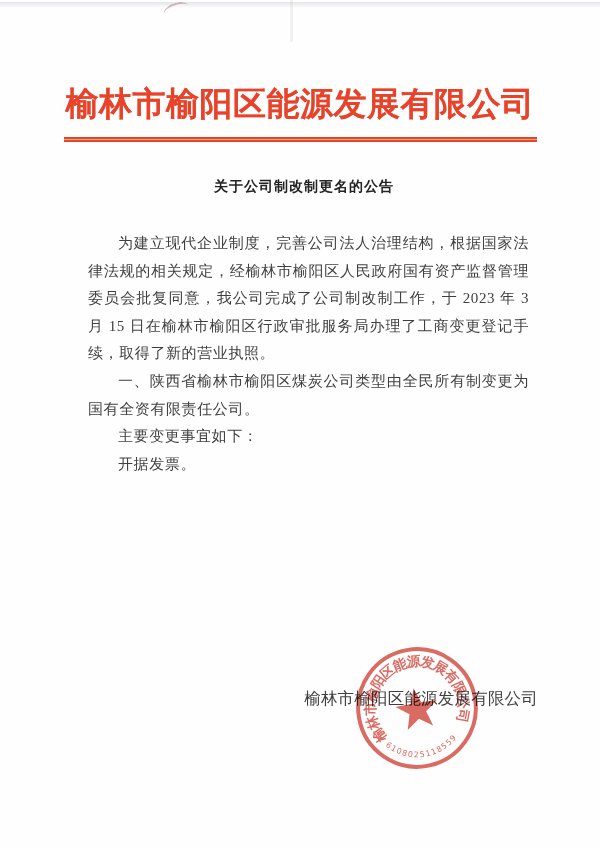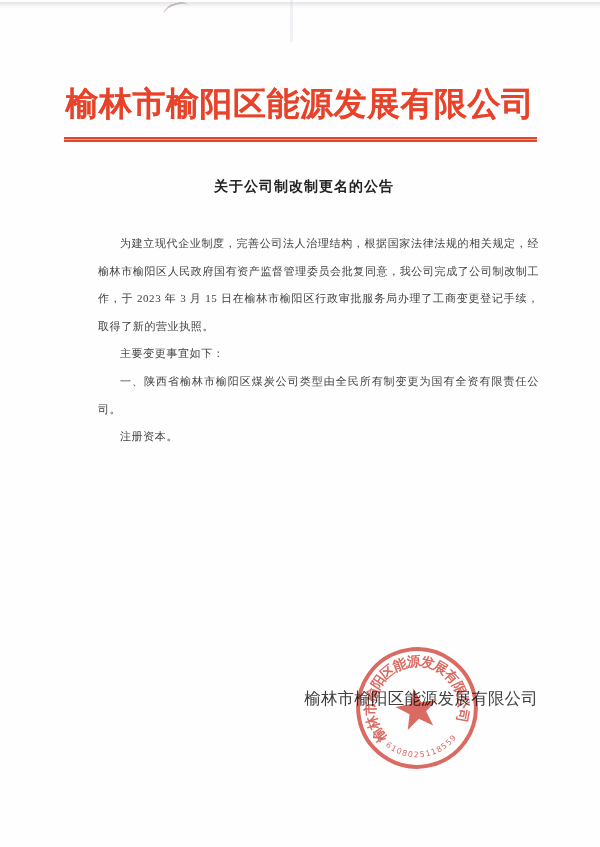--- a/index.html
+++ b/index.html
@@ -42,22 +42,22 @@
       #f7a578 32% 64%,
       var(--rule-red) 64% 100%);
   }
   .doc-title{
     position:absolute;left:4px;top:172px;width:600px;margin:0;
     text-align:center;
     font-size:14px;line-height:30px;font-weight:bold;
     color:#232323;letter-spacing:1px;
   }
   .doc-body{
-    position:absolute;left:98px;top:230px;width:441px;
-    font-size:11px;line-height:27.6px;
+    position:absolute;left:88px;top:230px;width:441px;
+    font-size:15px;line-height:27.6px;
     color:var(--body-text);
     letter-spacing:0.6px;
     text-align:justify;
   }
   .doc-body p{margin:0;text-indent:2em;}
   .sig-block{
     position:absolute;top:682px;right:78px;
     font-size:16.5px;line-height:33px;
     color:var(--body-text);
     text-align:right;letter-spacing:0.2px;
@@ -81,23 +81,23 @@
   <div class="scratch"></div>
 
   <div class="letterhead">榆林市榆阳区能源发展有限公司</div>
 
   <div class="red-rule"></div>
 
   <h1 class="doc-title">关于公司制改制更名的公告</h1>
 
   <div class="doc-body">
     <p>为建立现代企业制度，完善公司法人治理结构，根据国家法律法规的相关规定，经榆林市榆阳区人民政府国有资产监督管理委员会批复同意，我公司完成了公司制改制工作，于 2023 年 3 月 15 日在榆林市榆阳区行政审批服务局办理了工商变更登记手续，取得了新的营业执照。</p>
+    <p>一、陕西省榆林市榆阳区煤炭公司类型由全民所有制变更为国有全资有限责任公司。</p>
     <p>主要变更事宜如下：</p>
-    <p>一、陕西省榆林市榆阳区煤炭公司类型由全民所有制变更为国有全资有限责任公司。</p>
-    <p>注册资本。</p>
+    <p>开据发票。</p>
   </div>
 
   <div class="sig-block">
     <div class="sig-company">榆林市榆阳区能源发展有限公司</div>
   </div>
 
   <svg class="seal" viewBox="0 0 120 120">
     <circle cx="60" cy="60" r="56" fill="none" stroke="var(--seal-red)" stroke-width="3.8"></circle>
     <path id="sealArcTop" d="M 27.2 82.9 A 40 40 0 1 1 92.8 82.9" fill="none"></path>
     <text font-size="13" font-weight="bold" fill="var(--seal-red)" font-family="Liberation Serif, DejaVu Serif, serif">

